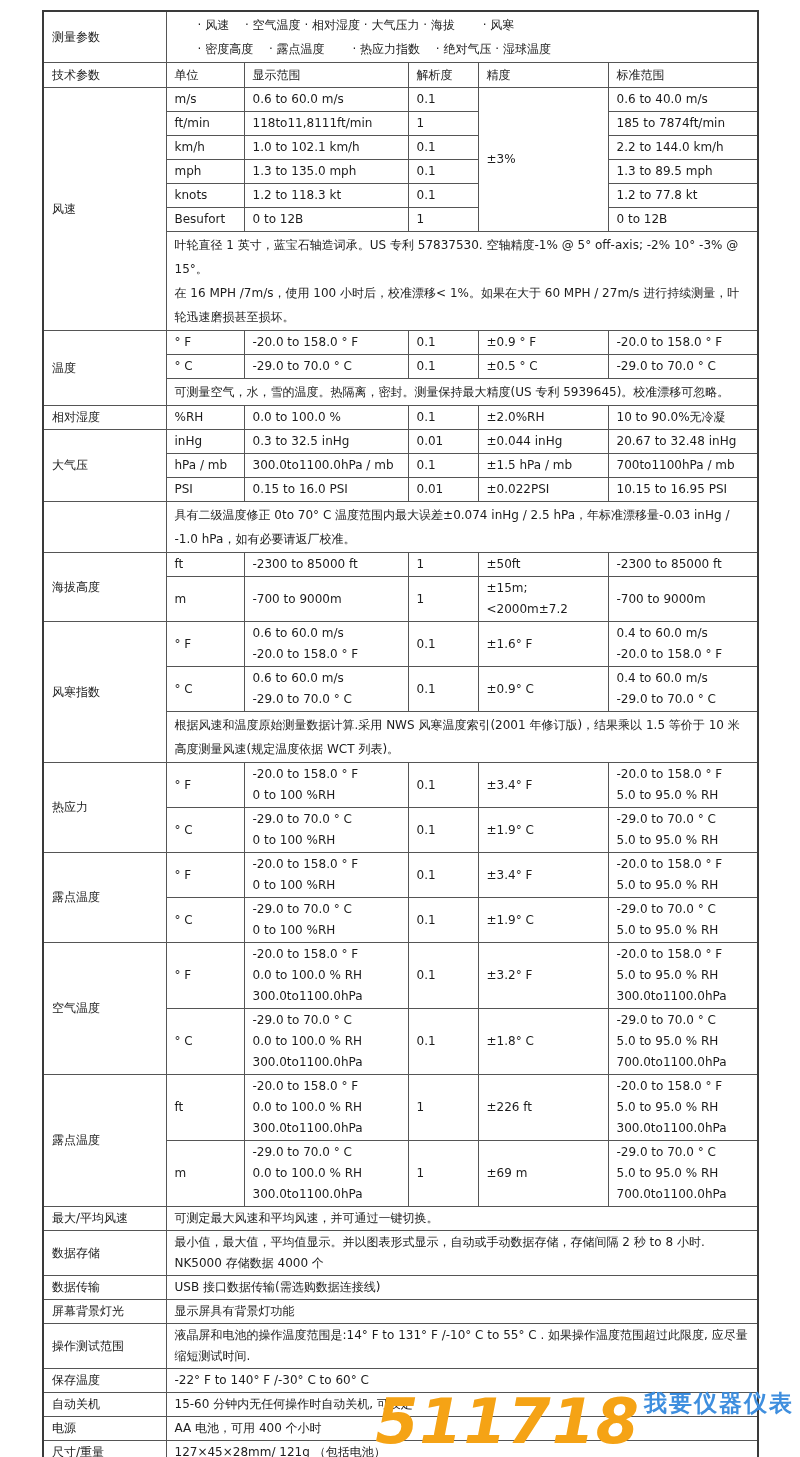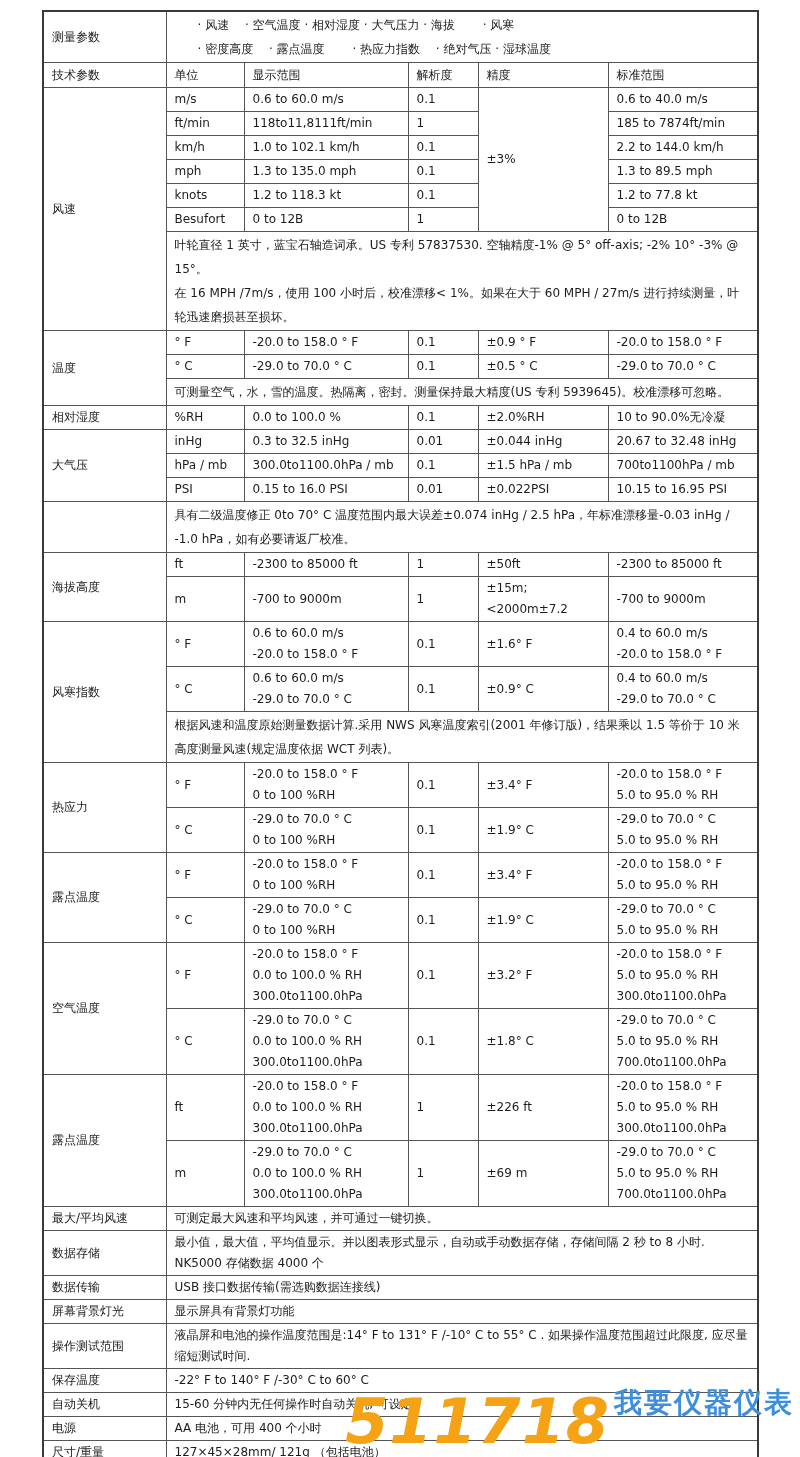--- a/index.html
+++ b/index.html
@@ -9,21 +9,21 @@
   td{border:1px solid #555;font-size:12px;line-height:21px;padding:1px 8px;vertical-align:middle;word-break:break-word;color:#1c1c1c;}
   tr.sec-start td{border-top:1.6px solid #3a3a3a;}
   td.lab{padding-left:8px;}
   td.note-cell div{line-height:24px;}
   td.bullets div{line-height:24px;margin-left:23px;}
   .hdr td{line-height:22px;}
   
   .logo{position:absolute;right:6px;bottom:4px;display:flex;align-items:flex-start;cursor:pointer;margin-top:48px;}
   .logo-number{font-style:italic;font-weight:bold;font-size:62px;line-height:62px;letter-spacing:1px;color:#f5a315;font-family:"DejaVu Sans",sans-serif;}
   .logo-right{display:flex;flex-direction:column;align-items:flex-start;margin-left:4px;}
-  .logo-tagline{color:#3e8ede;font-weight:bold;font-size:28px;line-height:24px;letter-spacing:2px;}
+  .logo-tagline{color:#3e8ede;font-weight:bold;font-size:23px;line-height:24px;letter-spacing:2px;}
   .logo-domain{color:#9b9b9b;font-weight:bold;font-size:46px;line-height:44px;letter-spacing:2px;}
 </style>
 </head>
 <body>
 
 <div class="page">
   <table class="spec">
     <colgroup>
       <col style="width:123px">
         <col style="width:78px">

